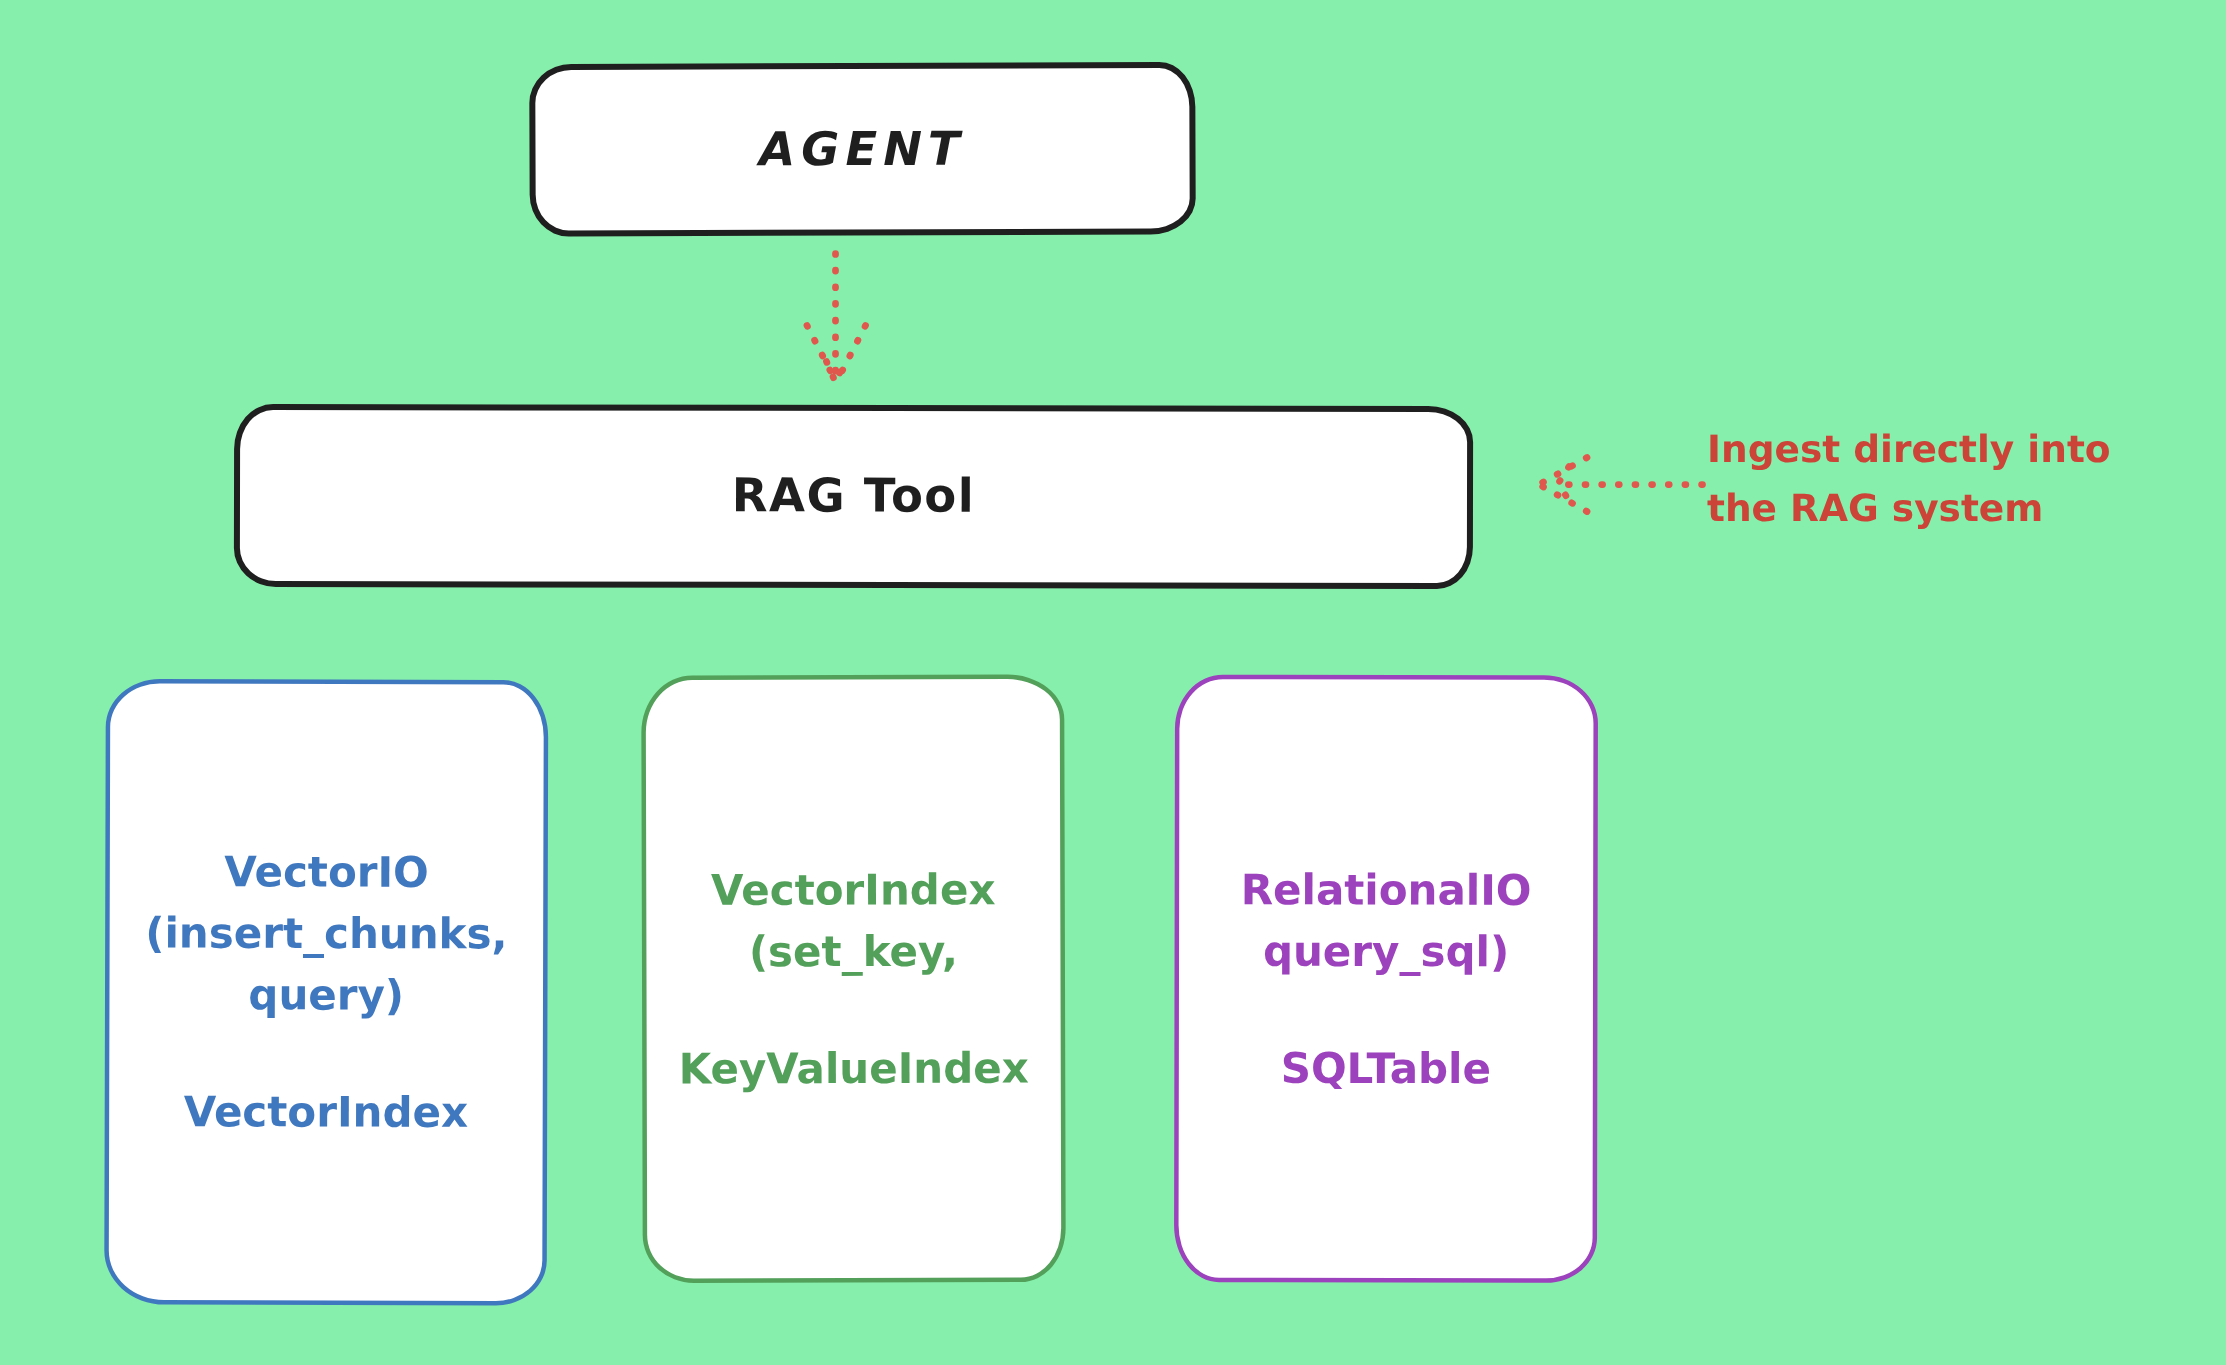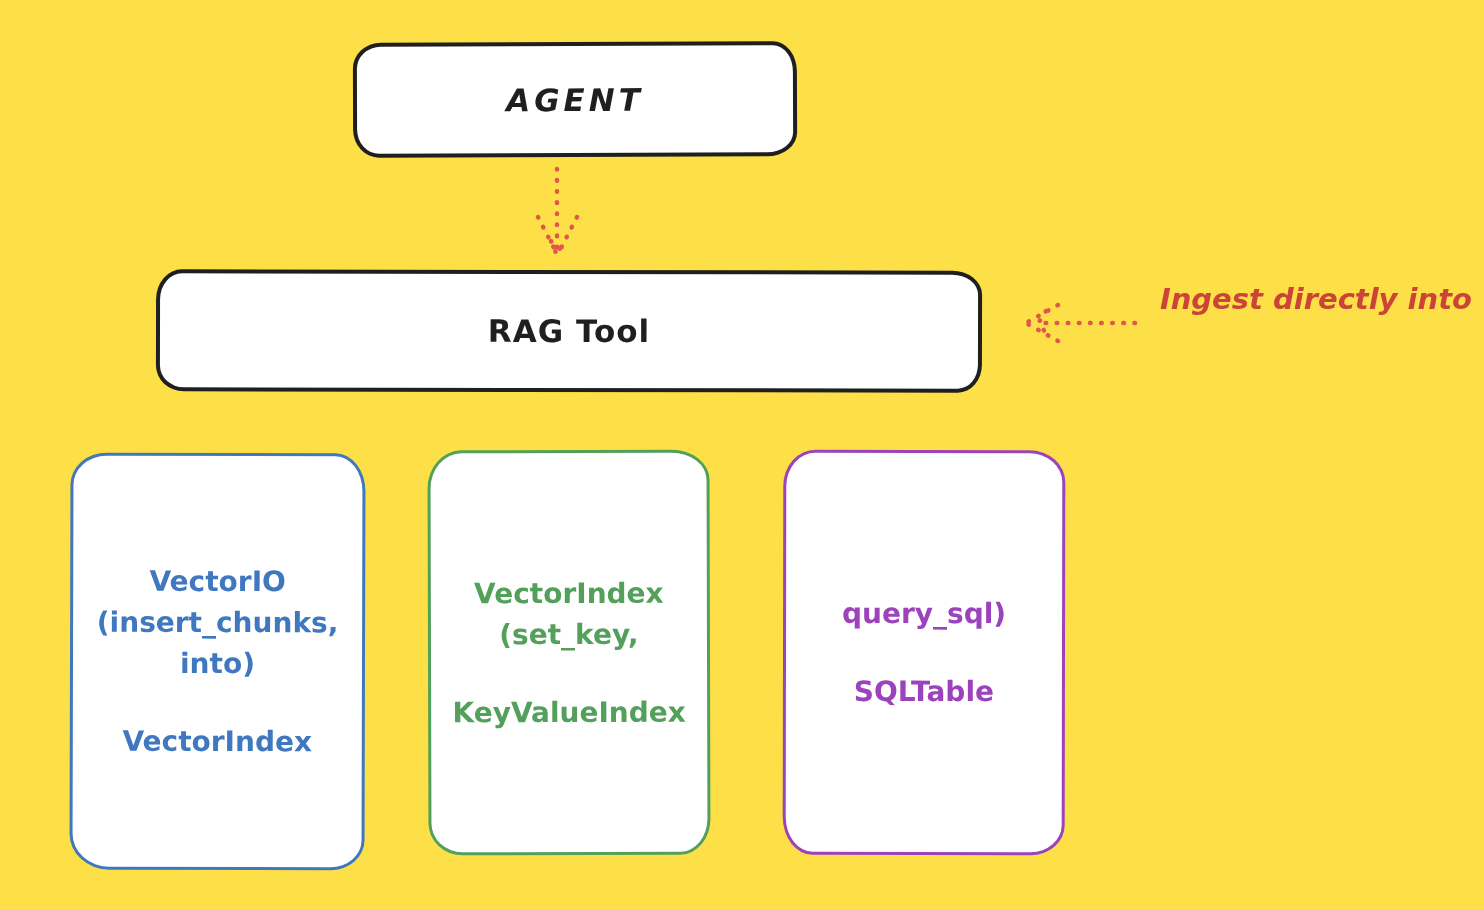--- a/index.html
+++ b/index.html
@@ -9,21 +9,21 @@
     --blue:#4078bf;
     --green:#52a05a;
     --purple:#9c42bc;
   }
   html,body{margin:0;padding:0;background:#ffffff;}
   body{font-family:"DejaVu Sans", sans-serif;}
   .canvas{
     position:relative;
     width:1484px;
     height:910px;
-    background:#fde047;
+    background:#86efac;
     overflow:hidden;
   }
   .node{
     position:absolute;
     background:#ffffff;
     box-sizing:border-box;
     display:flex;
     align-items:center;
     justify-content:center;
     text-align:center;
@@ -92,25 +92,24 @@
     left:783px; top:450px; width:282px; height:405px;
     border:3.5px solid var(--purple);
     color:var(--purple);
     border-radius:32px 36px 34px 30px / 36px 32px 30px 38px;
     transform:rotate(0.1deg);
   }
   .annotation{
     position:absolute;
     left:1138px; top:280px; width:334px;
     color:var(--red_text);
-    font-size:29px;
+    font-size:25px;
     font-weight:700;
-    font-style:italic;
     line-height:39px;
-    text-align:right;
+    text-align:left;
   }
   .arrow-layer{
     position:absolute;
     left:0; top:0;
     width:1484px;
     height:910px;
     pointer-events:none;
   }
   .arrow-layer path{
     fill:none;
@@ -143,39 +142,41 @@
     <g>
       <path d="M1135 323 L1038 323"></path>
       <path d="M1058 305 L1026 323"></path>
       <path d="M1058 341 L1026 323"></path>
       <path d="M1046 311 L1039 322 L1046 334"></path>
     </g>
   </svg>
 
   <div class="annotation">
     <div>Ingest directly into</div>
+    <div>the RAG system</div>
   </div>
 
   <div class="node store-box vector-box">
     <div class="lines">
       <span class="store-line">VectorIO</span>
       <span class="store-line">(insert_chunks,</span>
-      <span class="store-line">into)</span>
+      <span class="store-line">query)</span>
     </div>
     <span class="index-label">VectorIndex</span>
   </div>
 
   <div class="node store-box keyvalue-box">
     <div class="lines">
       <span class="store-line">VectorIndex</span>
       <span class="store-line">(set_key,</span>
     </div>
     <span class="index-label">KeyValueIndex</span>
   </div>
 
   <div class="node store-box relational-box">
     <div class="lines">
+      <span class="store-line">RelationalIO</span>
       <span class="store-line">query_sql)</span>
     </div>
     <span class="index-label">SQLTable</span>
   </div>
 
 </div>
 
 </body></html>

